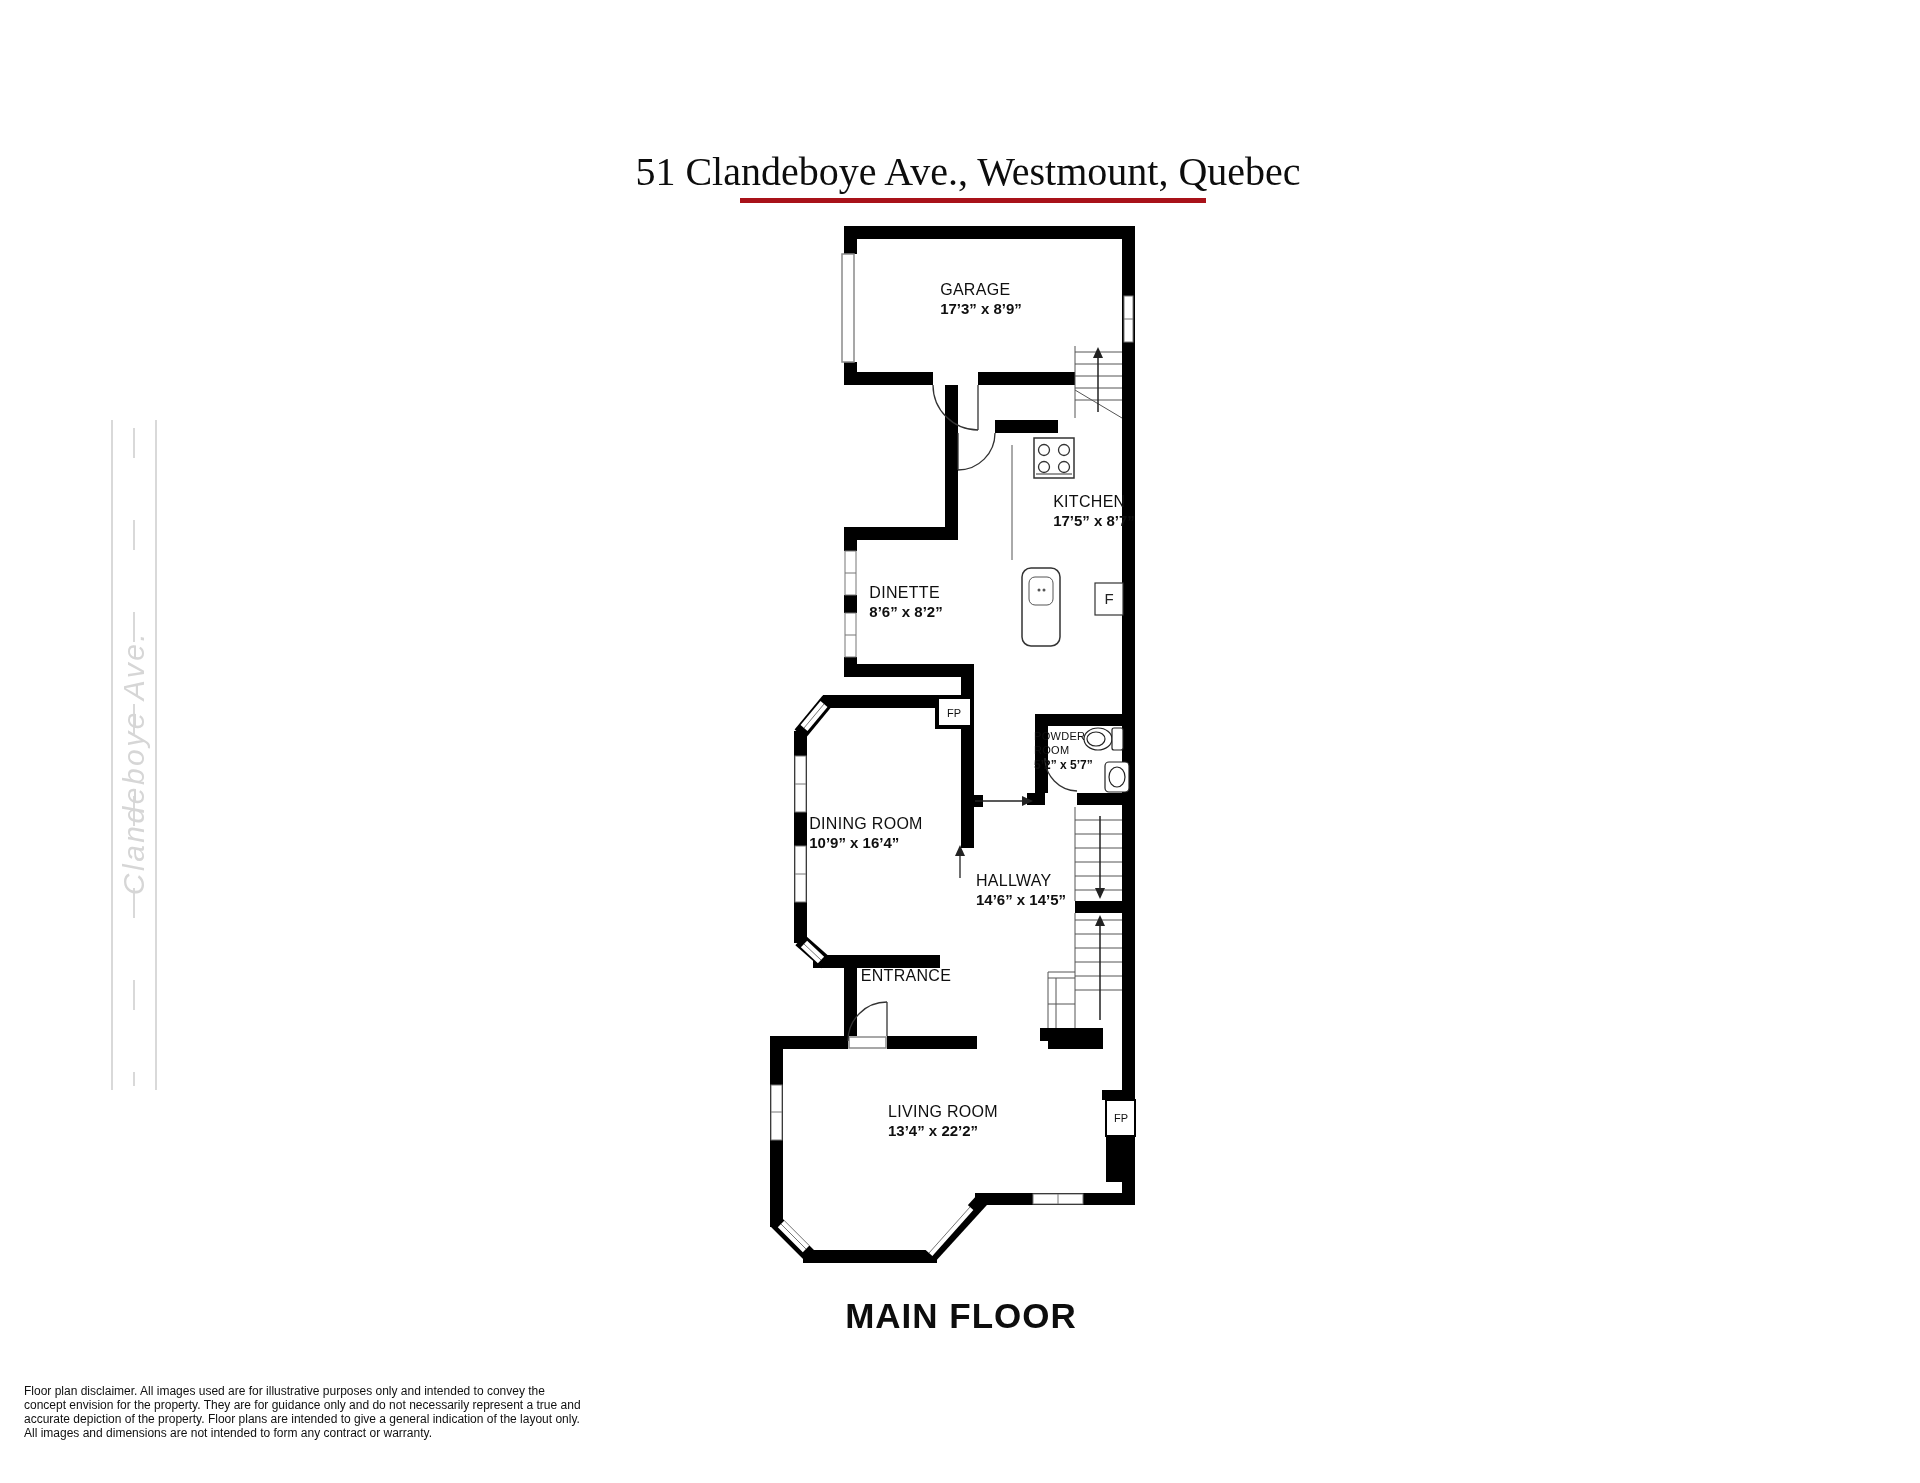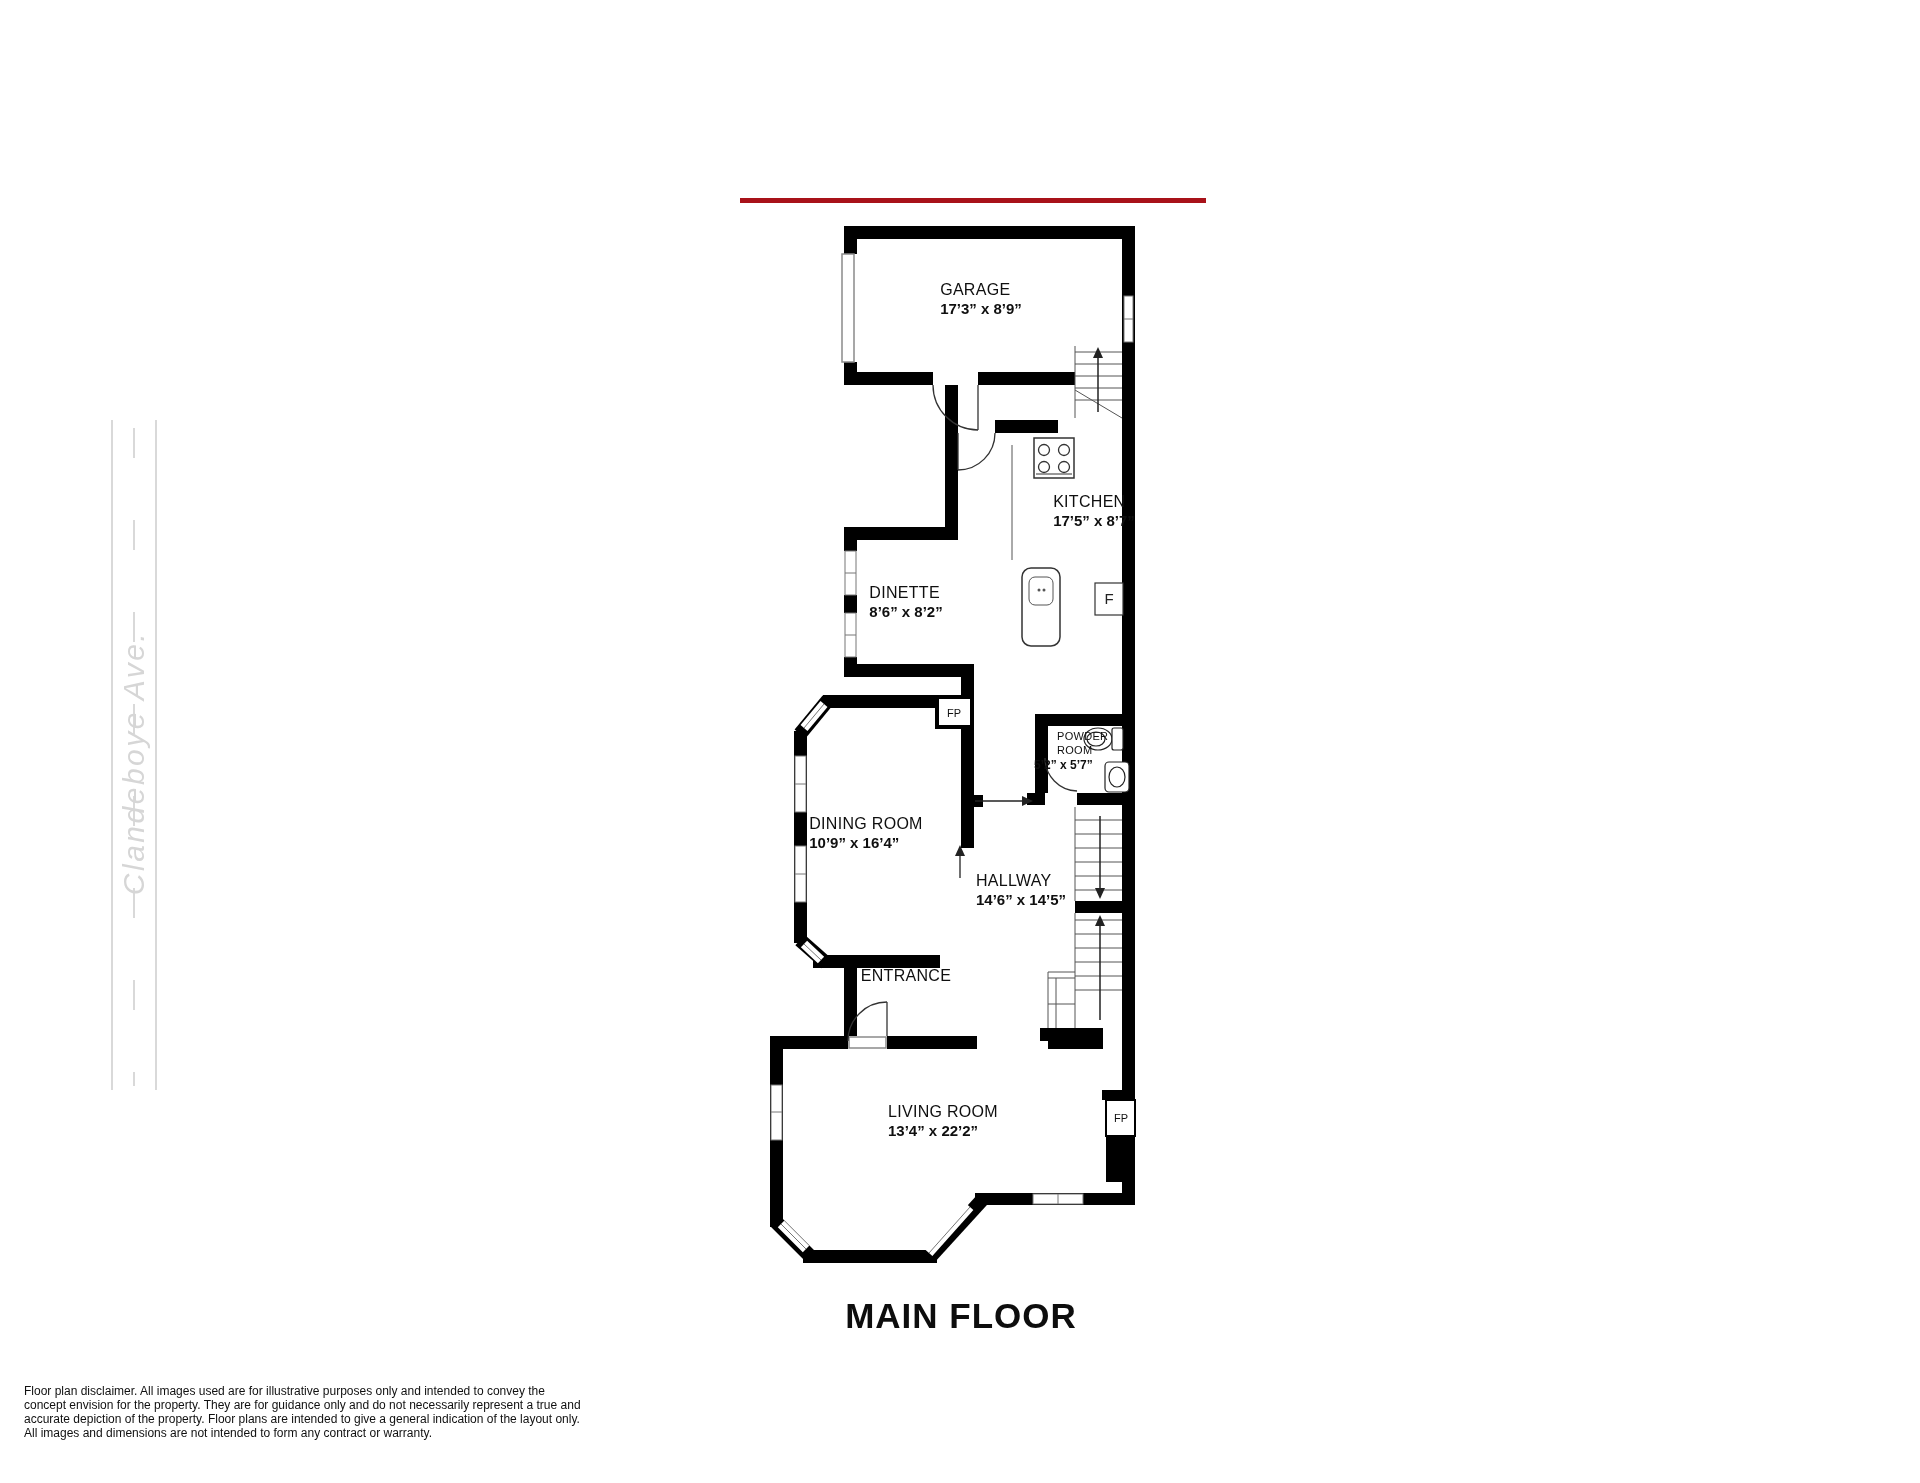--- a/index.html
+++ b/index.html
@@ -7,21 +7,21 @@
         font-family:"Liberation Sans",sans-serif;color:#111;}
   .plan-svg{position:absolute;left:0;top:0;}
   .title{position:absolute;left:968px;top:148px;transform:translateX(-50%);
          font-family:"Liberation Serif",serif;font-size:40px;color:#0d0d0d;white-space:nowrap;}
   .title-underline{position:absolute;left:740px;top:198px;width:466px;height:5px;background:#A81219;}
   .road-label{position:absolute;left:134px;top:763px;transform:translate(-50%,-50%) rotate(-90deg);
               font-size:30px;font-style:italic;letter-spacing:2.5px;color:#d6d6d6;white-space:nowrap;}
   .room-label{position:absolute;transform:translate(-50%,-50%);line-height:1.25;}
   .room-name{font-size:16px;letter-spacing:.3px;color:#0f0f0f;}
   .room-dims{font-size:15px;color:#0f0f0f;font-weight:bold;}
-  .room-label.small .room-name{font-size:11px;margin-left:23px;}
+  .room-label.small .room-name{font-size:11px;}
   .room-label.small .room-dims{font-size:12px;}
   .floor-label{position:absolute;left:961px;top:1296px;transform:translateX(-50%);
                font-size:35px;font-weight:700;letter-spacing:1px;color:#0d0d0d;white-space:nowrap;}
   .disclaimer{position:absolute;left:24px;top:1384px;width:620px;font-size:12px;line-height:1.17;
               color:#101010;white-space:pre-line;}
   .cert-note{position:absolute;right:3px;top:1354px;font-size:21px;letter-spacing:2.2px;color:#1a1a1a;white-space:nowrap;}
 </style>
 </head>
 <body>
 
@@ -206,20 +206,21 @@
     </g>
 
     <g stroke="#222" stroke-width="1.3" fill="#222">
       <line x1="975" y1="801" x2="1024" y2="801"></line>
       <polygon points="1033,801 1022,796 1022,806" stroke="none"></polygon>
       <line x1="960" y1="878" x2="960" y2="854"></line>
       <polygon points="960,845 955,856 965,856" stroke="none"></polygon>
     </g>
   </svg>
 
+  <div class="title">51 Clandeboye Ave., Westmount, Quebec</div>
   <div class="title-underline"></div>
 
   <div class="road-label">Clandeboye Ave.</div>
 
   <div class="room-label" style="left:981px;top:299px;">
     <div class="room-name">GARAGE</div>
     <div class="room-dims">17’3” x 8’9”</div>
   </div>
   <div class="room-label" style="left:1094px;top:511px;">
     <div class="room-name">KITCHEN</div>

